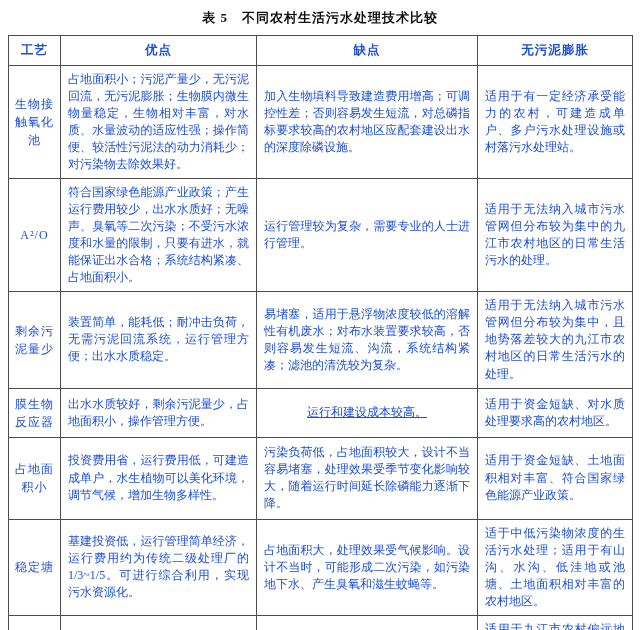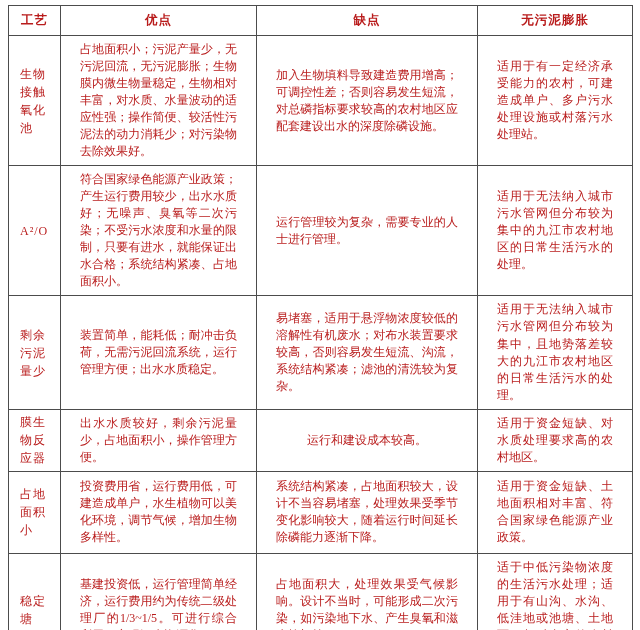--- a/index.html
+++ b/index.html
@@ -14,52 +14,53 @@
     padding:4px 0 8px 0;letter-spacing:1px;color:#111;
   }
   table.cmp{
     border-collapse:collapse;table-layout:fixed;width:624px;
   }
   .cmp th,.cmp td{
     border:1px solid #4c4c4c;
     font-size:12px;
     vertical-align:middle;
     box-sizing:border-box;
-    color:#b91c1c;
+    color:#1d4ed8;
     margin-left:24px;
   }
   .cmp col.c1{width:52px;}
   .cmp col.c2{width:196px;}
   .cmp col.c3{width:221px;}
   .cmp col.c4{width:155px;}
   .cmp thead th{
     font-weight:bold;text-align:center;font-size:12.5px;height:30px;
     letter-spacing:1px;
   }
   td.proc{
-    text-align:left;padding:2px 11px;line-height:1.5;
+    text-align:center;padding:2px 5px;line-height:1.5;
     letter-spacing:1px;
   }
   td.txt{
-    padding:5px 19px;line-height:1.42;
+    padding:5px 7px;line-height:1.42;
     text-align:justify;text-justify:inter-ideograph;
   }
-  td.ctr{text-align:center;}
+  td.ctr{text-align:center;text-decoration:underline;}
   tr.r1{height:110px;}
   tr.r2{height:108px;}
   tr.r3{height:79px;}
   tr.r4{height:49px;}
   tr.r5{height:82px;}
   tr.r6{height:84px;}
   tr.r7{height:58px;}
 </style>
 </head>
 <body>
 
 <div class="page">
+  <div class="doc-title">表 5　不同农村生活污水处理技术比较</div>
 
   <table class="cmp">
     <colgroup>
       <col class="c1">
         <col class="c2">
         <col class="c3">
         <col class="c4">
     </colgroup>
     <thead>
       <tr>
@@ -90,21 +91,21 @@
       </tr>
       <tr class="r4">
         <td class="proc">膜生物反应器</td>
         <td class="txt">出水水质较好，剩余污泥量少，占地面积小，操作管理方便。</td>
         <td class="txt ctr">运行和建设成本较高。</td>
         <td class="txt">适用于资金短缺、对水质处理要求高的农村地区。</td>
       </tr>
       <tr class="r5">
         <td class="proc">占地面积小</td>
         <td class="txt">投资费用省，运行费用低，可建造成单户，水生植物可以美化环境，调节气候，增加生物多样性。</td>
-        <td class="txt">系统结构紧凑，占地面积较大，设计不当容易堵塞，处理效果受季节变化影响较大，随着运行时间延长除磷能力逐渐下降。</td>
+        <td class="txt">污染负荷低，占地面积较大，设计不当容易堵塞，处理效果受季节变化影响较大，随着运行时间延长除磷能力逐渐下降。</td>
         <td class="txt">适用于资金短缺、土地面积相对丰富、符合国家绿色能源产业政策。</td>
       </tr>
       <tr class="r6">
         <td class="proc">稳定塘</td>
         <td class="txt">基建投资低，运行管理简单经济，运行费用约为传统二级处理厂的1/3~1/5。可进行综合利用，实现污水资源化。</td>
         <td class="txt">占地面积大，处理效果受气候影响。设计不当时，可能形成二次污染，如污染地下水、产生臭氧和滋生蚊蝇等。</td>
         <td class="txt">适于中低污染物浓度的生活污水处理；适用于有山沟、水沟、低洼地或池塘、土地面积相对丰富的农村地区。</td>
       </tr>
       <tr class="r7">
         <td class="proc">土地处理系统</td>

